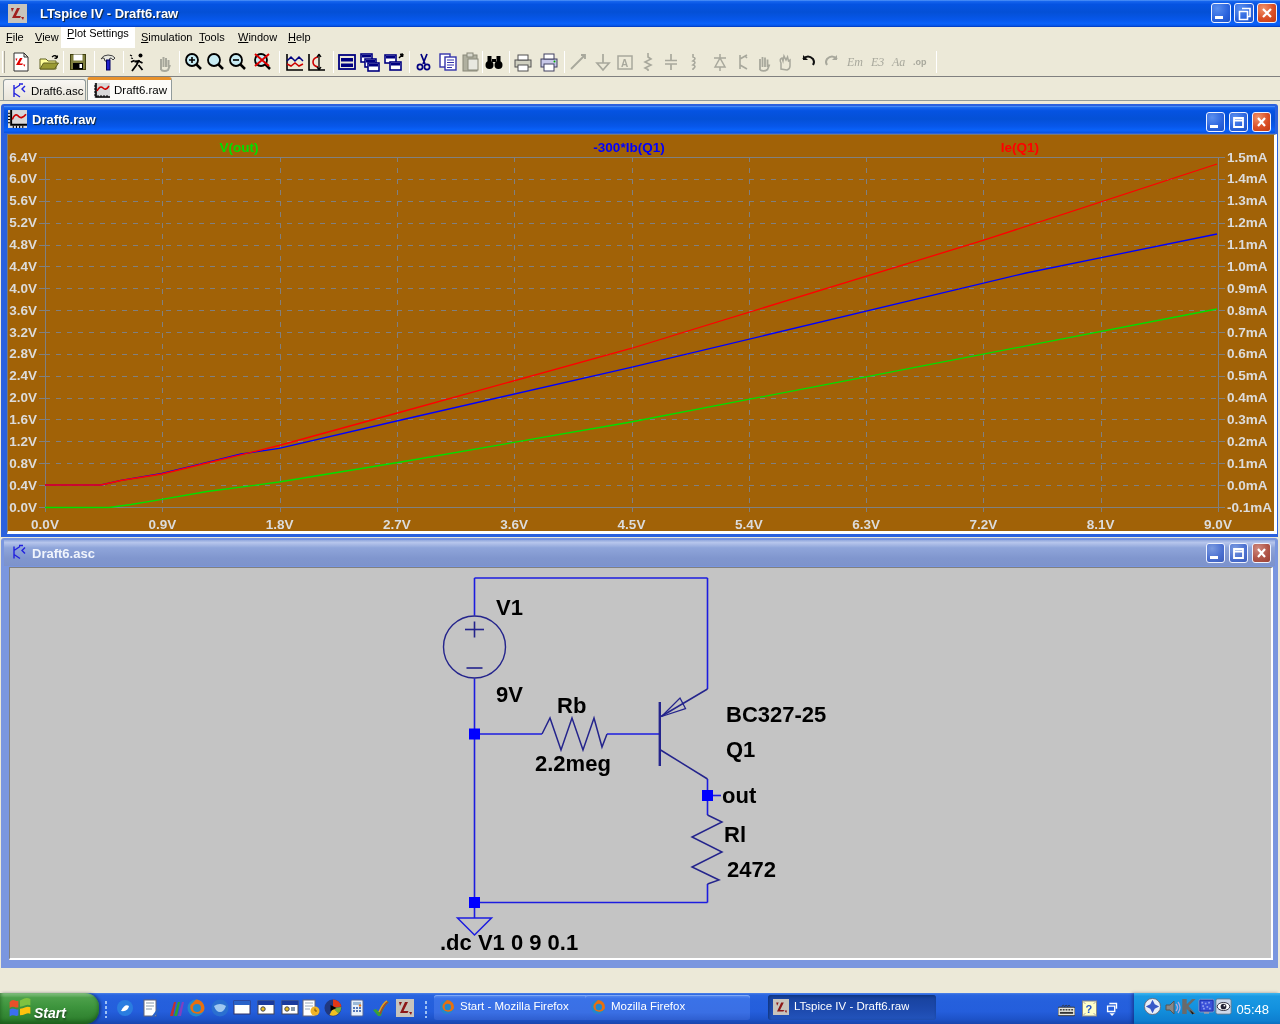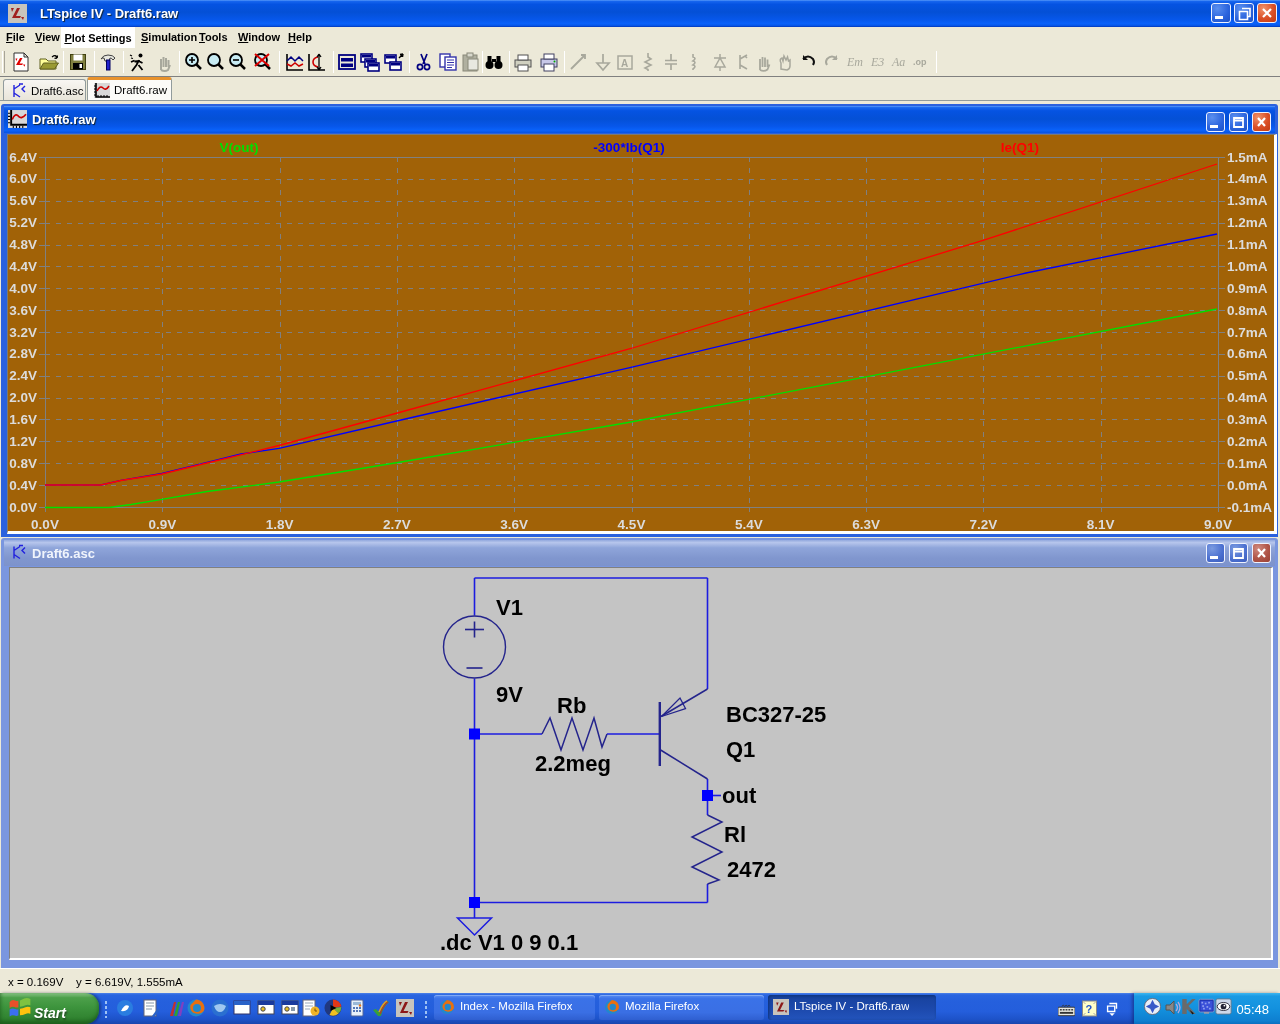--- a/index.html
+++ b/index.html
@@ -15,21 +15,21 @@
  text-shadow:1px 1px 1px #123;}
 .capbtn{top:3px;width:20px;height:20px;border-radius:3px;border:1px solid #eef2ff;}
 .capbtn svg{position:absolute;left:0;top:0;}
 .capbtn.min,.capbtn.max{background:radial-gradient(circle at 30% 25%,#5a8fef 0%,#2a63dd 60%,#1c51c6 100%);}
 .capbtn.close{background:radial-gradient(circle at 30% 25%,#f0926a 0%,#da4f26 55%,#c23a12 100%);}
 .capbtn.imin,.capbtn.imax{background:radial-gradient(circle at 30% 25%,#7a9ae0 0%,#4a6fd0 60%,#3c5cba 100%);}
 .capbtn.iclose{background:radial-gradient(circle at 30% 25%,#d08a80 0%,#b05548 55%,#9a4035 100%);}
 
 
 #menubar{left:0;top:27px;width:1280px;height:21px;background:#ece9d8;font-size:11px;color:#000;}
-#menubar span{position:absolute;top:4px;font-weight:bold;}
+#menubar span{position:absolute;top:4px;}
 #menubar u{text-decoration:underline;}
 
 
 #toolbar{left:0;top:48px;width:1280px;height:28px;background:#ece9d8;}
 #toolbar svg{position:absolute;top:3px;}
 .tsep{position:absolute;top:3px;width:1px;height:22px;background:#b8b4a4;border-right:1px solid #fff;}
 #tbline{left:0;top:76px;width:1280px;height:1px;background:#808080;}
 
 
 #tabbar{left:0;top:77px;width:1280px;height:24px;background:#ece9d8;}
@@ -109,21 +109,21 @@
     <div class="abs capbtn close" style="right:3px;">
         <svg width="18" height="18">
           <path d="M5 5 L13 13 M13 5 L5 13" stroke="#fff" stroke-width="2.2"></path>
         </svg>
       </div>
   </div>
 
   <div class="abs" id="menubar">
     <span style="left:6px;"><u>F</u>ile</span>
     <span style="left:35px;"><u>V</u>iew</span>
-    <span style="left:61px;width:74px;background:#fff;text-align:center;top:0;height:21px;padding-top:5px;"><u>P</u>lot Settings</span>
+    <span style="left:61px;width:74px;background:#fff;text-align:center;top:0;height:21px;"><u>P</u>lot Settings</span>
     <span style="left:141px;text-align:center;"><u>S</u>imulation</span>
     <span style="left:199px;"><u>T</u>ools</span>
     <span style="left:238px;"><u>W</u>indow</span>
     <span style="left:288px;"><u>H</u>elp</span>
   </div>
 
   <div class="abs" id="toolbar">
       <div style="position:absolute;left:2px;top:3px;width:3px;height:22px;border-left:1px solid #fff;border-right:1px solid #a8a498;"></div>
       <svg style="left:10px" width="22" height="22" viewBox="0 0 22 22">
         <path d="M4 2 h10 l4 4 v14 H4 z" fill="#fff" stroke="#303030"></path>
@@ -542,23 +542,20 @@
             <text x="716" y="189" font-family="Liberation Sans,sans-serif" font-size="22" font-weight="bold" fill="#000">Q1</text>
             <text x="712" y="235" font-family="Liberation Sans,sans-serif" font-size="22" font-weight="bold" fill="#000">out</text>
             <text x="714" y="274" font-family="Liberation Sans,sans-serif" font-size="22" font-weight="bold" fill="#000">Rl</text>
             <text x="717" y="309" font-family="Liberation Sans,sans-serif" font-size="22" font-weight="bold" fill="#000">2472</text>
             <text x="430" y="382" font-family="Liberation Sans,sans-serif" font-size="22" font-weight="bold" fill="#000">.dc V1 0 9 0.1</text>
           </svg>
         </div>
     </div>
   </div>
 
-  <div class="abs" id="statusbar">
-    <span class="stext">x = 0.169V&nbsp;&nbsp;&nbsp;&nbsp;y = 6.619V, 1.555mA</span>
-  </div>
 
   <div class="abs" id="taskbar">
     <div class="abs" id="startbtn">
       <svg style="position:absolute;left:8px;top:4px" width="24" height="23" viewBox="0 0 22 21">
         <path d="M1.5 4.5 Q4 2 6.5 3.2 Q8 4 9.5 3.6 L9.5 9.4 Q7.5 10 6 9.2 Q3.8 8.2 1.5 10 Z" fill="#e8502a"></path>
         <path d="M11 3.2 Q13 2.4 14.8 1.4 Q17.5 0 20.5 1.8 L20.5 7.6 Q18 6.5 16 7.6 Q13.5 8.8 11 9 Z" fill="#7fc241"></path>
         <path d="M1.5 11.5 Q4 10 6.5 11 Q8 11.7 9.5 11.2 L9.5 17 Q7.5 17.8 6 17 Q3.8 16 1.5 17.8 Z" fill="#3b6ff0"></path>
         <path d="M11 10.8 Q13.5 10.5 16 9.4 Q18.2 8.5 20.5 9.4 L20.5 15.2 Q18 14.5 16 15.5 Q13.5 16.8 11 16.8 Z" fill="#ffc20e"></path>
       </svg>
       <span class="stxt">Start</span>
@@ -638,23 +635,23 @@
         <path d="M5 15 L10 4 h3 l-4.5 9 h5 l-1 2 z" fill="#8c1818"></path>
         <path d="M4 4 h3 l-2 4 z M14 14 h3 l-1 3 z" fill="#8c1818"></path>
       </svg>
     <div class="abs" style="left:424px;top:7px;width:4px;height:18px;background-image:radial-gradient(circle,#9ec1f5 1.2px,transparent 1.4px);background-size:4px 5px;"></div>
     <div class="taskbtn" style="left:434px;width:161px;">
       <svg class="ticon16" viewBox="0 0 16 16">
           <circle cx="8" cy="8" r="7" fill="#28c"></circle>
           <path d="M8 1 a7 7 0 0 1 6.6 9 q-2.5 3.4 -6.6 2.5 a5 5 0 0 1 -2.5 -9 q1.5 -1.7 2.5 -2.5z" fill="#e86f10"></path>
           <circle cx="8.8" cy="8" r="3.2" fill="#28c"></circle>
         </svg>
-      <span class="tbtext">Index - Mozilla Firefox</span>
+      <span class="tbtext">Start - Mozilla Firefox</span>
     </div>
-    <div class="taskbtn" style="left:599px;width:165px;">
+    <div class="taskbtn" style="left:585px;width:165px;">
       <svg class="ticon16" viewBox="0 0 16 16">
           <circle cx="8" cy="8" r="7" fill="#28c"></circle>
           <path d="M8 1 a7 7 0 0 1 6.6 9 q-2.5 3.4 -6.6 2.5 a5 5 0 0 1 -2.5 -9 q1.5 -1.7 2.5 -2.5z" fill="#e86f10"></path>
           <circle cx="8.8" cy="8" r="3.2" fill="#28c"></circle>
         </svg>
       <span class="tbtext">Mozilla Firefox</span>
     </div>
     <div class="taskbtn active" style="left:768px;width:168px;">
       <svg class="ticon16" viewBox="0 0 16 16">
           <rect x="0" y="0" width="16" height="16" fill="#c8c4bc"></rect>

